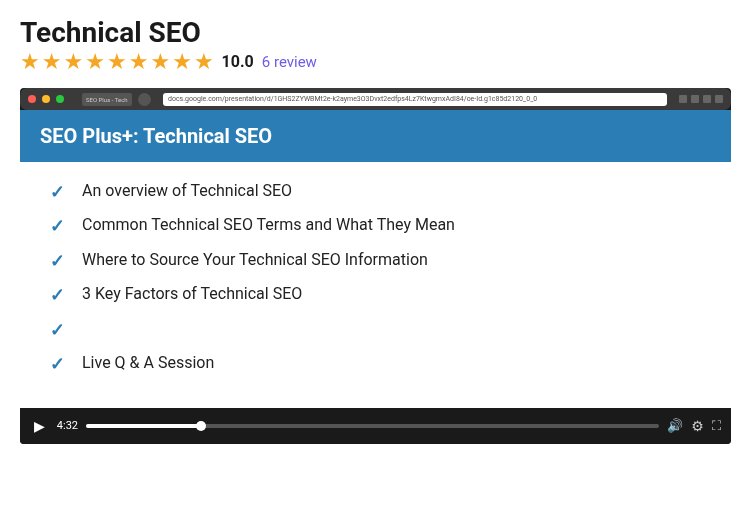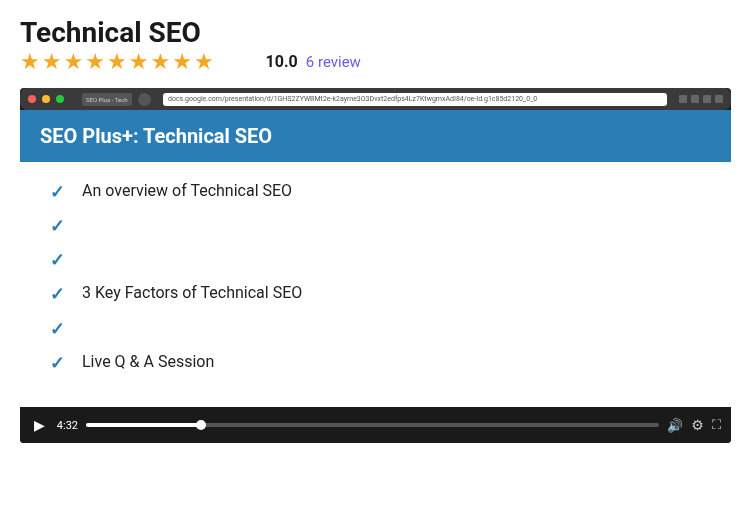--- a/index.html
+++ b/index.html
@@ -35,21 +35,20 @@
 
     .star {
       color: #f5a623;
       font-size: 22px;
     }
 
     .rating-number {
       font-size: 16px;
       font-weight: 700;
       color: #1a1a1a;
-      margin-left: 44px;
     }
 
     .review-link {
       font-size: 15px;
       color: #6c5ce7;
       text-decoration: none;
       cursor: pointer;
     }
 
     
@@ -263,23 +262,25 @@
       <div class="slide-header">
         <span class="slide-header-text">SEO Plus+: Technical SEO</span>
       </div>
       <div class="slide-body">
         <div class="slide-item">
           <span class="slide-check">✓</span>
           <span class="slide-text">An overview of Technical SEO</span>
         </div>
         <div class="slide-item">
           <span class="slide-check">✓</span>
-        </div>
-        <div class="slide-item">
-          <span class="slide-check">✓</span>
+          <span class="slide-text">Common Technical SEO Terms and What They Mean</span>
+        </div>
+        <div class="slide-item">
+          <span class="slide-check">✓</span>
+          <span class="slide-text">Where to Source Your Technical SEO Information</span>
         </div>
         <div class="slide-item">
           <span class="slide-check">✓</span>
           <span class="slide-text">3 Key Factors of Technical SEO</span>
         </div>
         <div class="slide-item">
           <span class="slide-check">✓</span>
         </div>
         <div class="slide-item">
           <span class="slide-check">✓</span>

